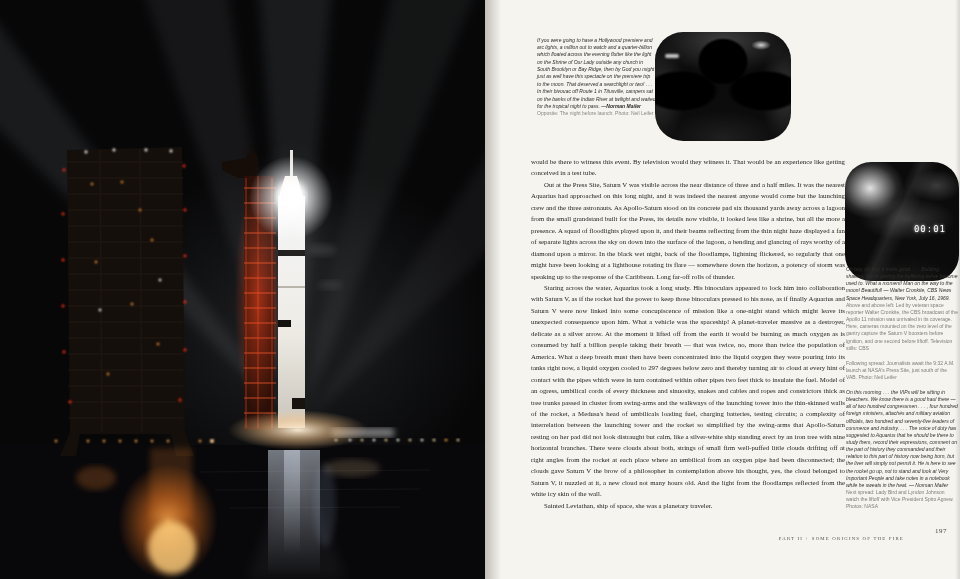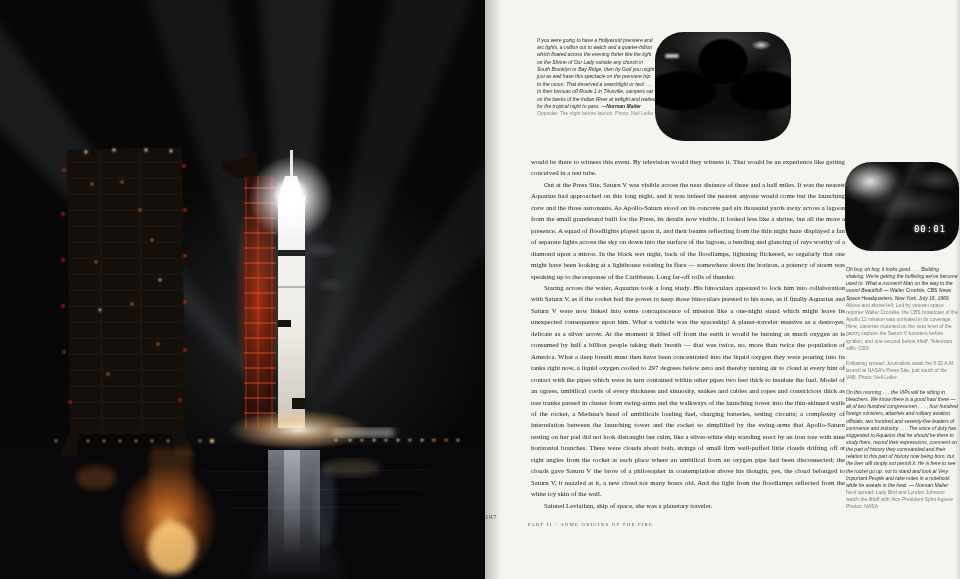--- a/index.html
+++ b/index.html
@@ -32,21 +32,21 @@
         radial-gradient(38px 21px at 19% 54%, #000 0 85%, rgba(0,0,0,0) 100%),
         radial-gradient(38px 21px at 81% 54%, #000 0 85%, rgba(0,0,0,0) 100%),
         radial-gradient(70% 42% at 50% 8%, rgba(160,160,160,.34), rgba(0,0,0,0) 70%),
         radial-gradient(26% 70% at 4% 55%, rgba(150,150,150,.24), rgba(0,0,0,0) 70%),
         radial-gradient(26% 70% at 96% 55%, rgba(160,160,160,.27), rgba(0,0,0,0) 70%),
         radial-gradient(14px 7px at 78% 12%, rgba(255,255,255,.85), rgba(0,0,0,0) 70%),
         radial-gradient(60% 35% at 50% 97%, rgba(130,130,130,.16), rgba(0,0,0,0) 70%);}
   .photo1 .ts-mark{position:absolute;left:10px;top:22px;width:14px;height:4px;
       background:rgba(255,255,255,.75);filter:blur(1px);border-radius:2px;}
 
-  .photo2{position:absolute;left:360px;top:162px;width:114px;height:89px;border-radius:26px;
+  .photo2{position:absolute;left:360px;top:162px;width:114px;height:119px;border-radius:26px;
       background-color:#0b0b0b;
       background-image:
         radial-gradient(42% 36% at 22% 22%, rgba(255,255,255,.88), rgba(255,255,255,.12) 55%, rgba(0,0,0,0) 72%),
         radial-gradient(60% 26% at 55% 48%, rgba(185,185,185,.25), rgba(0,0,0,0) 70%),
         radial-gradient(30% 18% at 80% 20%, rgba(200,200,200,.25), rgba(0,0,0,0) 75%),
         linear-gradient(115deg, rgba(0,0,0,0) 40%, rgba(130,130,130,.18) 46%, rgba(0,0,0,0) 56%),
         radial-gradient(70% 30% at 50% 100%, rgba(90,90,90,.18), rgba(0,0,0,0) 70%);}
   .photo2 .clock{position:absolute;right:13px;top:62px;
       font-family:"DejaVu Sans Mono",monospace;font-size:9px;letter-spacing:1px;color:#fff;
       text-shadow:0 0 3px rgba(255,255,255,.9);}
@@ -59,21 +59,21 @@
 
   
   .side-captions{position:absolute;left:361px;top:266px;width:158px;
       transform:scale(.715);transform-origin:0 0;
       font-family:"Liberation Sans",sans-serif;font-size:7px;line-height:10px;color:#302f2b;}
   .side-captions .cap{margin:0 0 11px 0;}
   .side-captions .quote{font-style:italic;}
   .side-captions .credit{color:#7f7d74;}
 
   
-  .footer{position:absolute;left:0;top:513px;width:430px;text-align:left;color:#45423c;}
+  .footer{position:absolute;left:0;top:527px;width:430px;text-align:right;color:#45423c;padding-left:32px;}
   .footer .pagenum{font-size:7px;letter-spacing:.5px;}
   .footer .section{margin-top:1px;font-size:6px;letter-spacing:1.5px;
       transform:scale(.8);transform-origin:50% 0;color:#53504a;
       font-family:"Liberation Serif",serif;}
 </style>
 </head>
 <body>
 
 <div id="stage">
 

